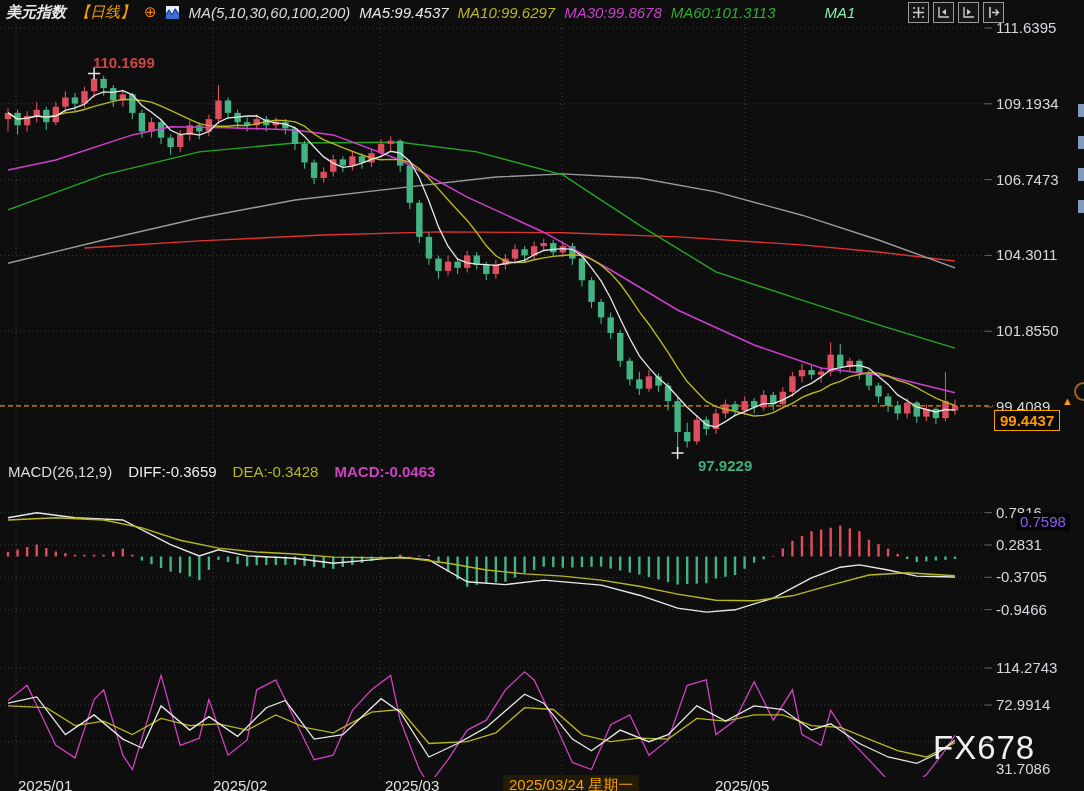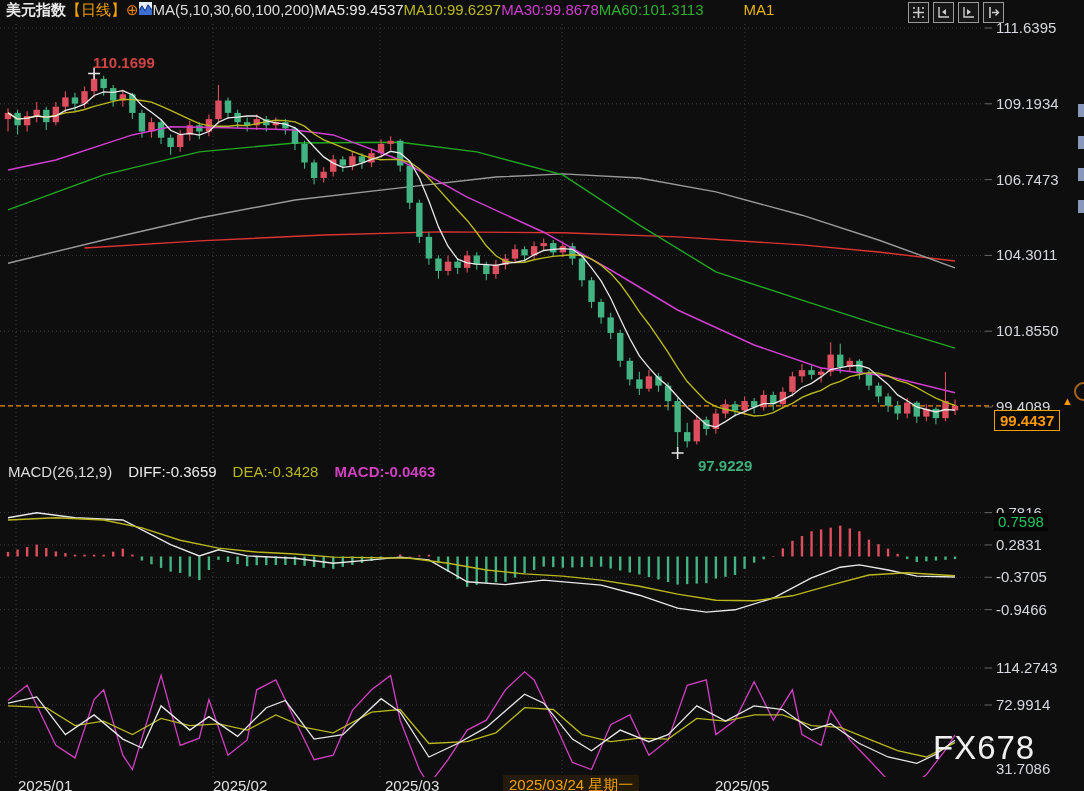--- a/index.html
+++ b/index.html
@@ -1,29 +1,29 @@
 <!DOCTYPE html>
 <html><head>
 <meta charset="utf-8">
 <style>
   html,body{margin:0;padding:0;background:#000;}
   #root{position:relative;width:1084px;height:791px;background:#0e0e0e;overflow:hidden;
         font-family:"Liberation Sans","DejaVu Sans",sans-serif;color:#d0d4da;}
   #chart-svg{position:absolute;left:0;top:0;}
-  .hdr{position:absolute;left:6px;top:1px;height:22px;display:flex;align-items:flex-start;font-size:15px;white-space:nowrap;}
+  .hdr{position:absolute;left:6px;top:1px;height:22px;display:flex;align-items:center;gap:9px;font-size:15px;white-space:nowrap;font-style:italic;}
   .hdr .t{font-weight:bold;color:#e9e9e9;}
   .hdr .p{color:#f5a100;}
   .plus{color:#f08000;font-size:15px;}
   .chicon{width:14px;height:15px;display:inline-block;}
   .ma-name{color:#dcdcdc;}
   .toolbar{position:absolute;top:2px;left:908px;display:flex;gap:4px;}
   .tbtn{width:19px;height:19px;border:1px solid #9a9a9a;background:#161616;display:flex;align-items:center;justify-content:center;}
   .sub-hdr{position:absolute;left:8px;display:flex;gap:16px;font-size:15px;white-space:nowrap;}
   .axis-lbl{position:absolute;left:996px;font-size:15px;color:#d5d8dd;white-space:nowrap;}
-  .hl-box{position:absolute;font-size:15px;color:#22c55e;background:#050505;white-space:nowrap;}
+  .hl-box{position:absolute;font-size:15px;color:#8b5cf6;background:#050505;white-space:nowrap;margin-left:22px;}
   .price-tag{position:absolute;left:994px;top:410px;border:1px solid #f0a000;background:#0a0a0a;
              color:#ff9900;font-size:15px;font-weight:bold;padding:0 5px;line-height:19px;}
   .annot{position:absolute;font-size:15px;font-weight:bold;white-space:nowrap;}
   .date-lbl{position:absolute;top:777px;font-size:15px;color:#e0e0e0;white-space:nowrap;}
   .date-hl{position:absolute;top:775px;left:503px;height:20px;background:#231a08;color:#f5a100;
            font-size:15px;padding:1px 6px;white-space:nowrap;}
   .watermark{position:absolute;left:933px;top:729px;font-size:33px;color:#f0f0f0;letter-spacing:1px;}
   .edge-frag{position:absolute;left:1078px;width:6px;height:13px;background:#9db0d8;opacity:.85;}
   .edge-arc{position:absolute;left:1074px;top:382px;width:15px;height:15px;border:2px solid #c87820;border-radius:50%;opacity:.8;}
   .up-arrow{position:absolute;left:1062px;top:395px;color:#ff9900;font-size:11px;}
@@ -406,21 +406,21 @@
         <rect x="0" y="1" width="13" height="13" fill="#e8eef8"></rect>
         <path d="M0 14 L0 8 L3 4 L6 9 L9 3 L13 8 L13 14 Z" fill="#3b6fd4"></path>
         <path d="M1 9 L3 5 L6 10 L9 4 L12 9" stroke="#1a3a8a" stroke-width="1" fill="none"></path>
       </svg>
     </span>
     <span class="ma-name">MA(5,10,30,60,100,200)</span>
     <span id="ma0" style="color: rgb(232, 232, 232);">MA5:99.4537</span>
     <span id="ma1" style="color: rgb(184, 184, 30);">MA10:99.6297</span>
     <span id="ma2" style="color: rgb(207, 63, 207);">MA30:99.8678</span>
     <span id="ma3" style="color: rgb(47, 174, 47);">MA60:101.3113</span>
-    <span id="ma4" style="color: #eab308; padding-left: 40px;">MA1</span>
+    <span id="ma4" style="color: #86efac; padding-left: 40px;">MA1</span>
   </div>
 
   <div class="toolbar">
     <div class="tbtn">
       <svg width="13" height="13" viewBox="0 0 13 13">
         <path d="M6.5 1 V12 M1 6.5 H12" stroke="#cccccc" stroke-width="1.6"></path>
         <circle cx="2" cy="2" r="1" fill="#cccccc"></circle>
           <circle cx="11" cy="2" r="1" fill="#cccccc"></circle>
         <circle cx="2" cy="11" r="1" fill="#cccccc"></circle>
           <circle cx="11" cy="11" r="1" fill="#cccccc"></circle>

